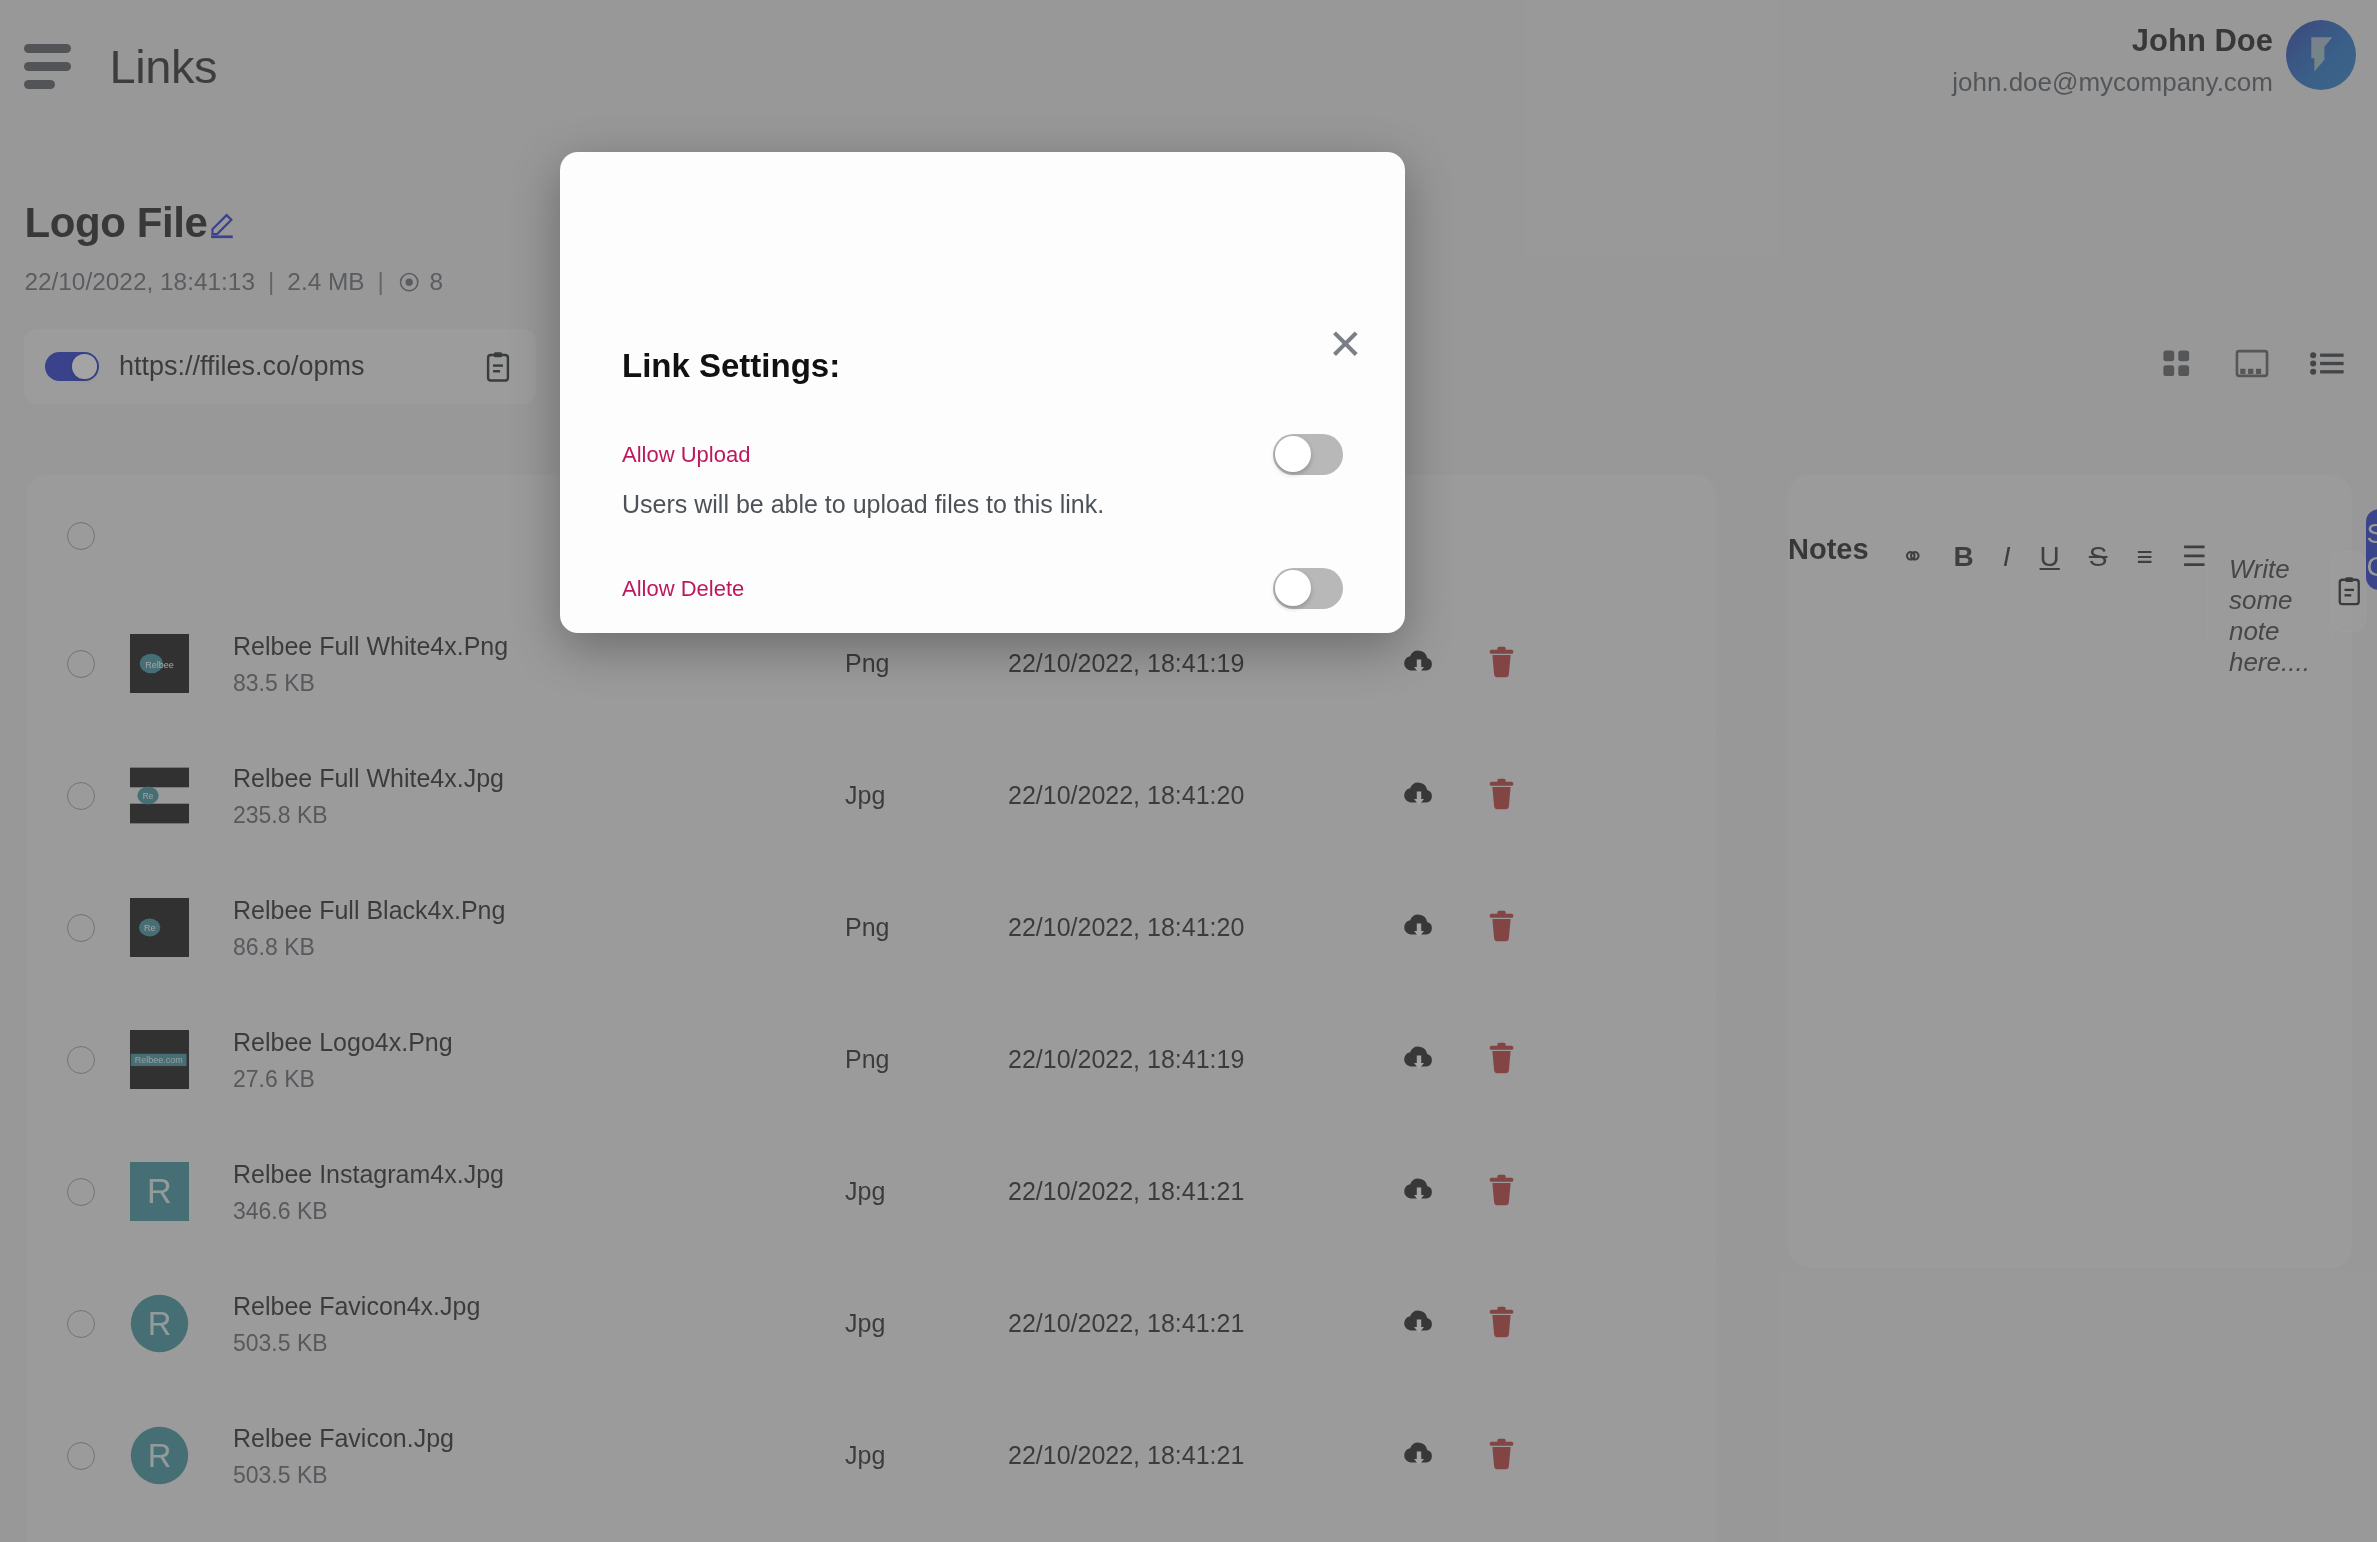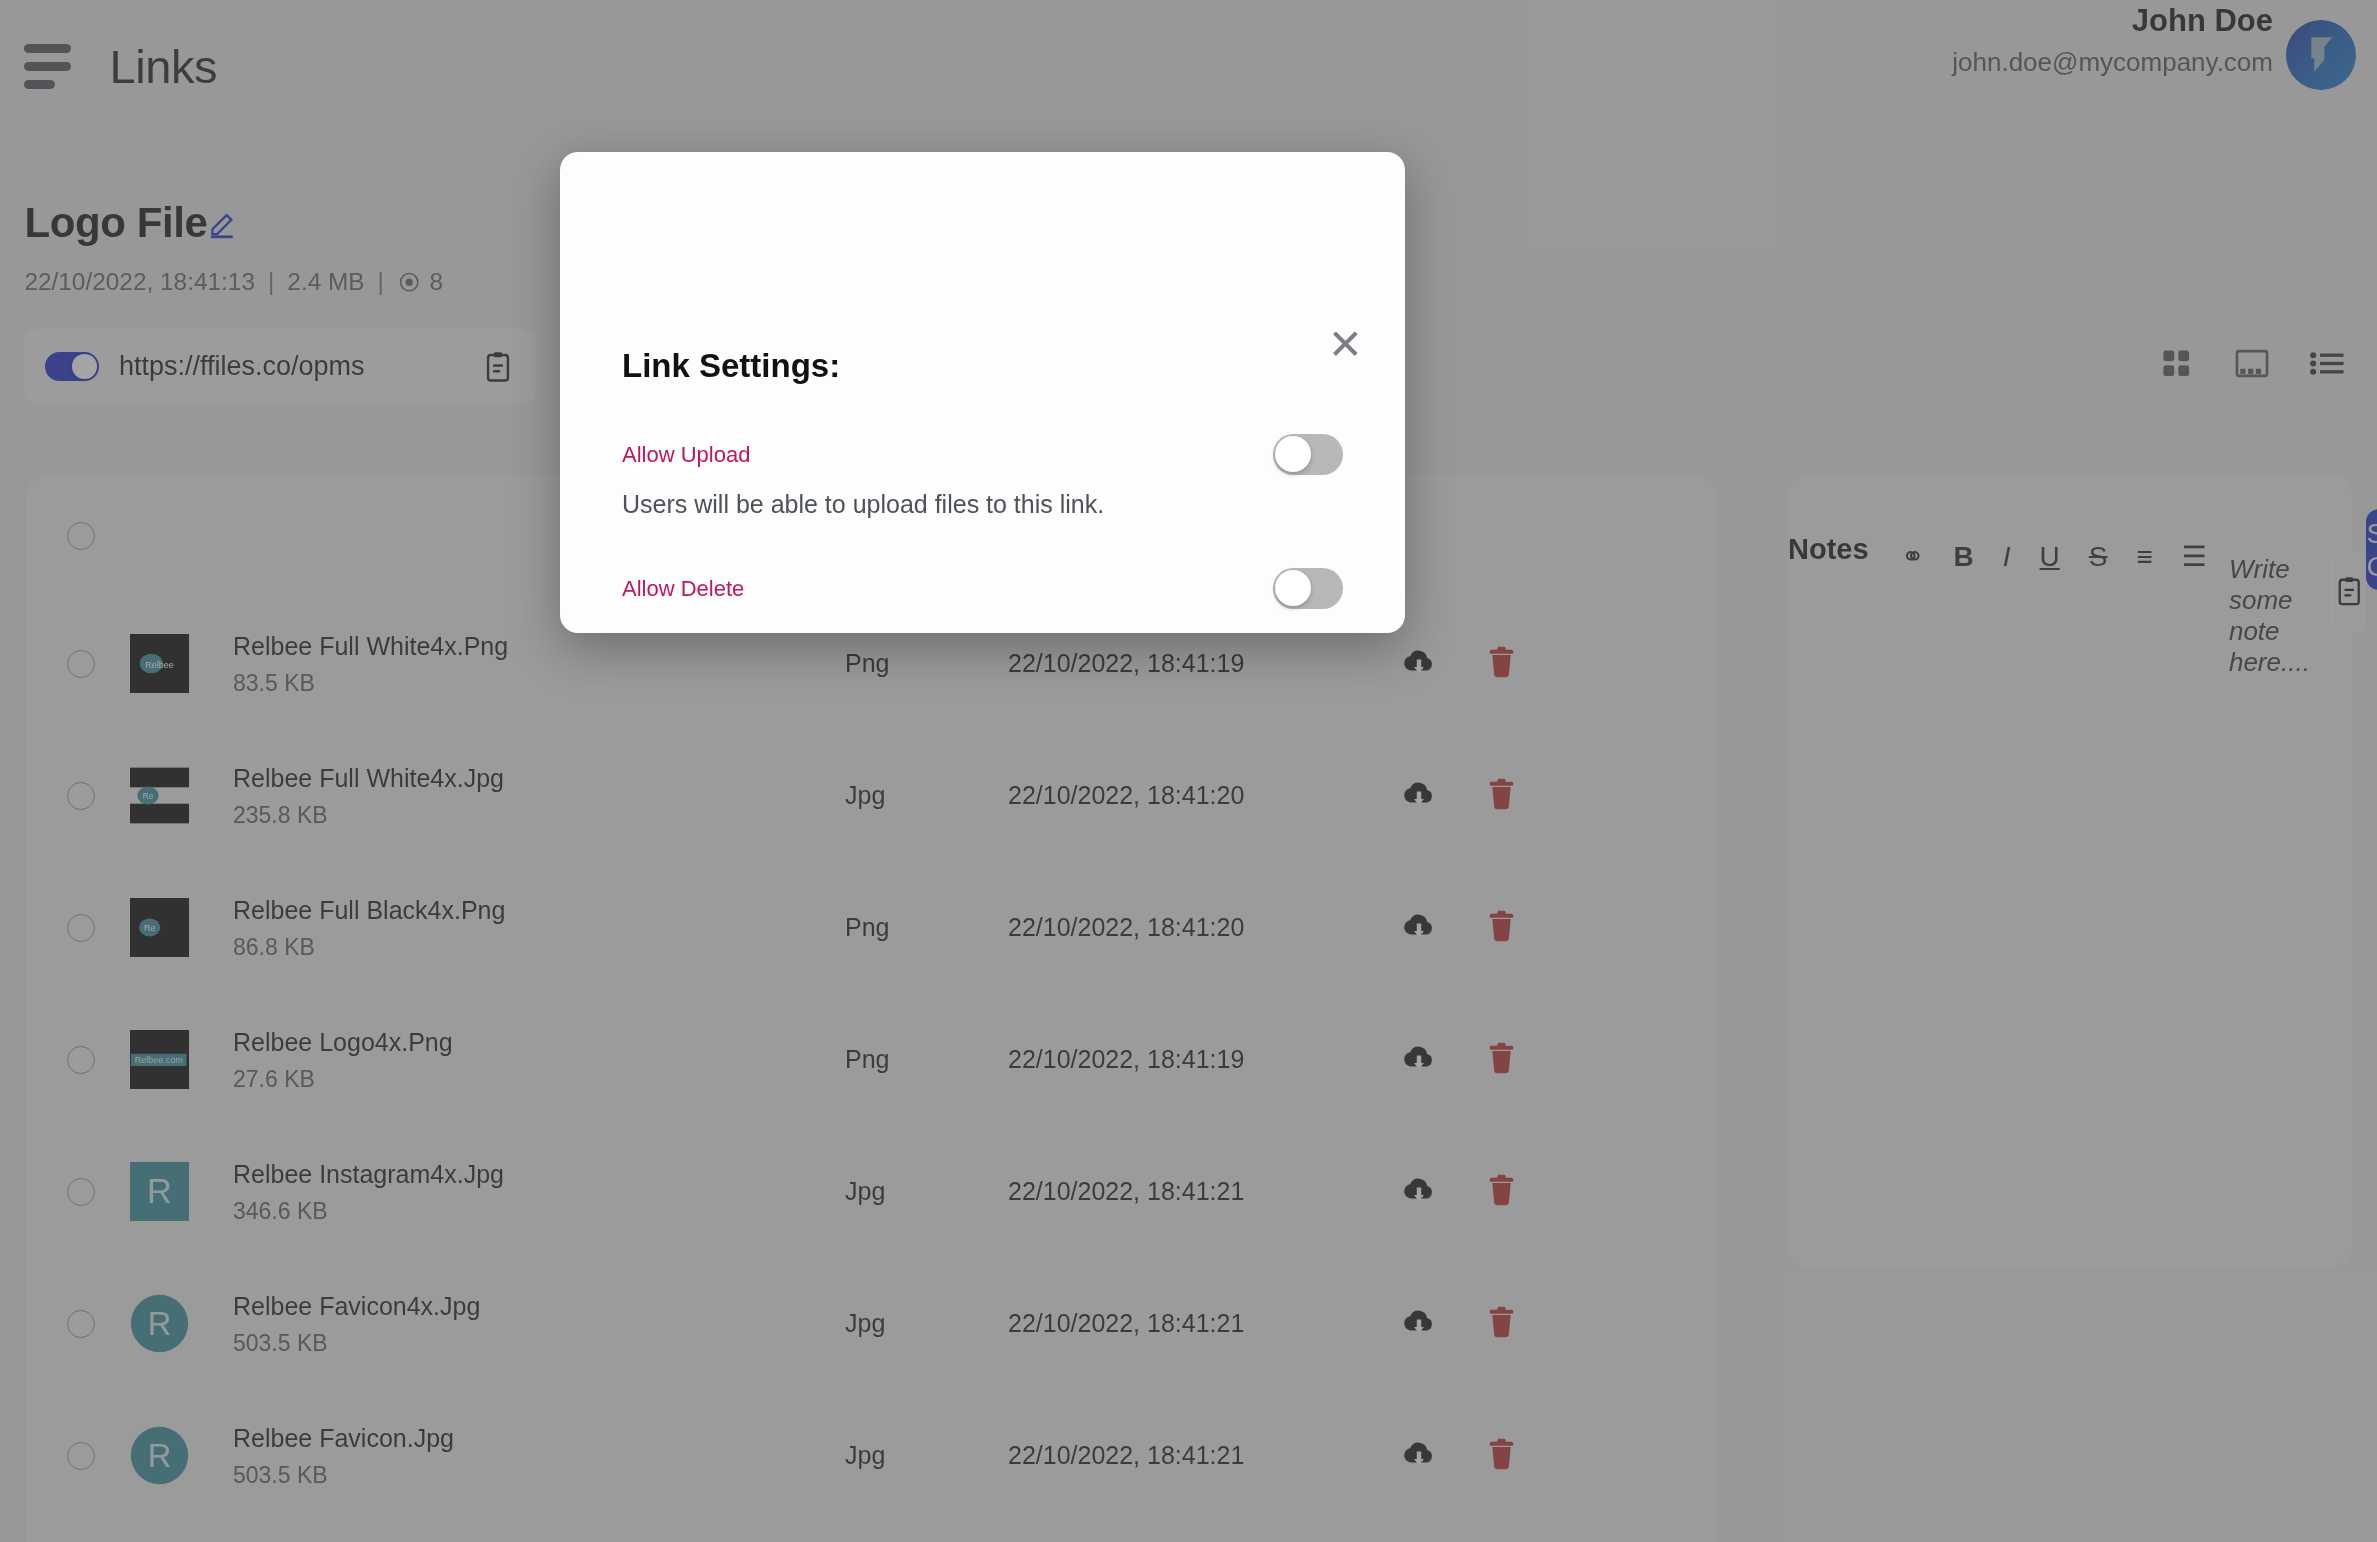--- a/index.html
+++ b/index.html
@@ -38,21 +38,21 @@
   }
   .burger i { display:block; height: 9px; border-radius: 4.9px; background: #4a4f55; }
   .burger i:nth-child(1) { width: 47px; }
   .burger i:nth-child(2) { width: 47px; }
   .burger i:nth-child(3) { width: 31px; }
   .page-title {
     margin-left: 23px;
     font-size: 47px; font-weight: 400; color: #1b1b1b; letter-spacing: -0.4px;
   }
   .user-block {
-    position: absolute; right: 104px; top: 2px;
+    position: absolute; right: 104px; top: 22px;
     text-align: right; line-height: 1.25;
   }
   .user-name { font-size: 31px; font-weight: bold; color: #111; }
   .user-email { font-size: 26px; color: #4d5258; margin-top: 4.9px; }
   .avatar {
     position: absolute; right: 21px; top: 19.5px;
     width: 70px; height: 70px; border-radius: 50%;
     background: linear-gradient(135deg, #1a34a8 0%, #1565c0 55%, #1b77c4 100%);
     display:flex; align-items:center; justify-content:center;
   }

